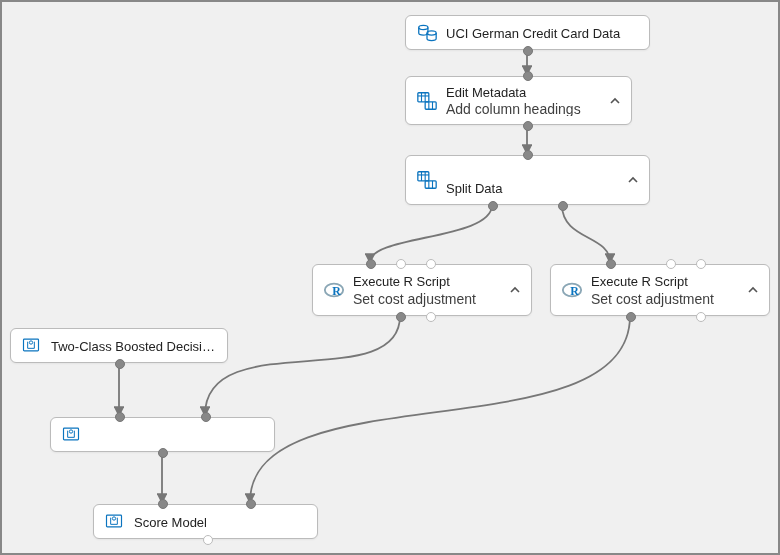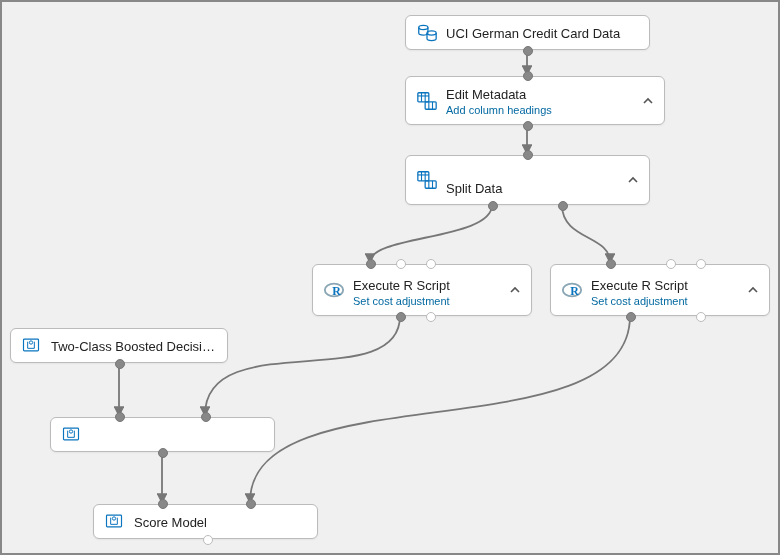--- a/index.html
+++ b/index.html
@@ -42,22 +42,22 @@
     line-height: normal;
   }
   .node .title {
     color: #222;
     font-weight: 400;
     white-space: nowrap;
     overflow: hidden;
     text-overflow: ellipsis;
   }
   .node .subtitle {
-    color: #0369a1;
-    font-size: 11px;
+    color: #404040;
+    font-size: 14px;
     margin-top: 2px;
     white-space: nowrap;
     overflow: hidden;
     text-overflow: ellipsis;
   }
   .caret {
     position: absolute;
     right: 10px;
     top: 50%;
     transform: translateY(-50%);
@@ -151,21 +151,21 @@
     <svg viewBox="0 0 24 24" width="22" height="22">
       <ellipse cx="8" cy="6" rx="5" ry="2.3" fill="none" stroke="#0b74bf" stroke-width="1.4"></ellipse>
       <path d="M3 6 v6 a5 2.3 0 0 0 10 0 v-6" fill="none" stroke="#0b74bf" stroke-width="1.4"></path>
       <ellipse cx="17" cy="12" rx="5" ry="2.3" fill="none" stroke="#0b74bf" stroke-width="1.4"></ellipse>
       <path d="M12 12 v6 a5 2.3 0 0 0 10 0 v-6" fill="none" stroke="#0b74bf" stroke-width="1.4"></path>
     </svg>
   </span>
   <span class="title">UCI German Credit Card Data</span>
 </div>
 
-<div class="node" style="left:405px; top:76px; width:260px; height:49px;">
+<div class="node" style="left:405px; top:76px; width:227px; height:49px;">
   <span class="icon">
     <svg viewBox="0 0 24 24" width="22" height="22">
       <rect x="2" y="3" width="12" height="10" rx="1" fill="none" stroke="#0b74bf" stroke-width="1.4"></rect>
       <line x1="2" y1="6.5" x2="14" y2="6.5" stroke="#0b74bf" stroke-width="1.2"></line>
       <line x1="6" y1="3" x2="6" y2="13" stroke="#0b74bf" stroke-width="1.2"></line>
       <line x1="10" y1="3" x2="10" y2="13" stroke="#0b74bf" stroke-width="1.2"></line>
       <rect x="10" y="13" width="12" height="8" rx="1" fill="none" stroke="#0b74bf" stroke-width="1.4"></rect>
       <line x1="14" y1="13" x2="14" y2="21" stroke="#0b74bf" stroke-width="1.2"></line>
       <line x1="18" y1="13" x2="18" y2="21" stroke="#0b74bf" stroke-width="1.2"></line>
     </svg>

